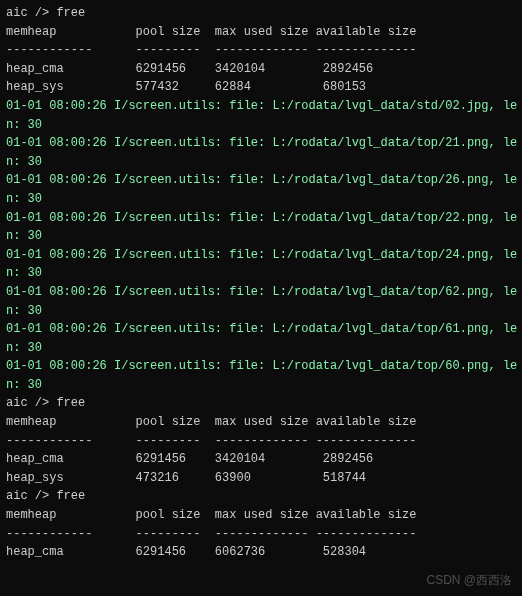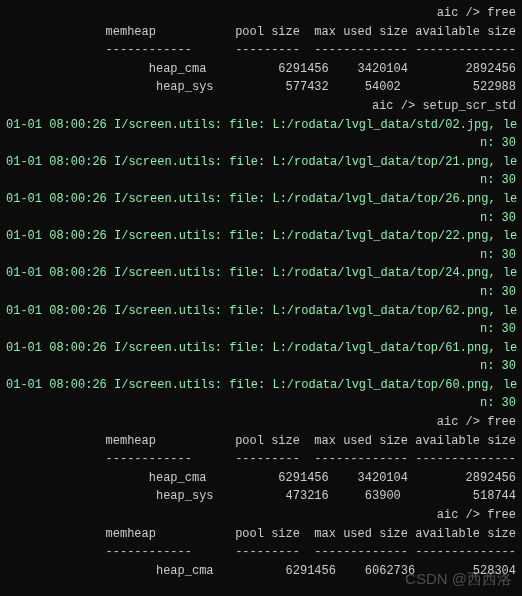--- a/index.html
+++ b/index.html
@@ -9,44 +9,43 @@
     color: #cccccc;
     font-family: Consolas, "Courier New", monospace;
     font-size: 12px;
     line-height: 1.55;
     width: 522px;
     height: 596px;
     box-sizing: border-box;
     overflow: hidden;
     position: relative;
   }
-  .line { white-space: pre; text-align: right; }
+  .line { white-space: pre; }
   .green { color: #86efac; }
   .white { color: #cccccc; }
   .watermark {
     position: absolute;
     right: 10px;
     bottom: 6px;
     color: rgba(200,200,200,0.35);
     font-family: "Microsoft YaHei", Arial, sans-serif;
-    font-size: 15px;
+    font-size: 12px;
     pointer-events: none;
   }
 </style>
 </head>
 <body>
 
 <div>
 
   <div class="line white">aic /&gt; free</div>
   <div class="line white">memheap           pool size  max used size available size</div>
   <div class="line white">------------      ---------  ------------- --------------</div>
   <div class="line white">heap_cma          6291456    3420104        2892456</div>
-  <div class="line white">heap_sys          577432     54002          522988</div>
-  <div class="line white">aic /&gt; setup_scr_std</div>
+  <div class="line white">heap_sys          577432     62884          680153</div>
 
   <div class="line green">01-01 08:00:26 I/screen.utils: file: L:/rodata/lvgl_data/std/02.jpg, le</div>
   <div class="line green">n: 30</div>
   <div class="line green">01-01 08:00:26 I/screen.utils: file: L:/rodata/lvgl_data/top/21.png, le</div>
   <div class="line green">n: 30</div>
   <div class="line green">01-01 08:00:26 I/screen.utils: file: L:/rodata/lvgl_data/top/26.png, le</div>
   <div class="line green">n: 30</div>
   <div class="line green">01-01 08:00:26 I/screen.utils: file: L:/rodata/lvgl_data/top/22.png, le</div>
   <div class="line green">n: 30</div>
   <div class="line green">01-01 08:00:26 I/screen.utils: file: L:/rodata/lvgl_data/top/24.png, le</div>

